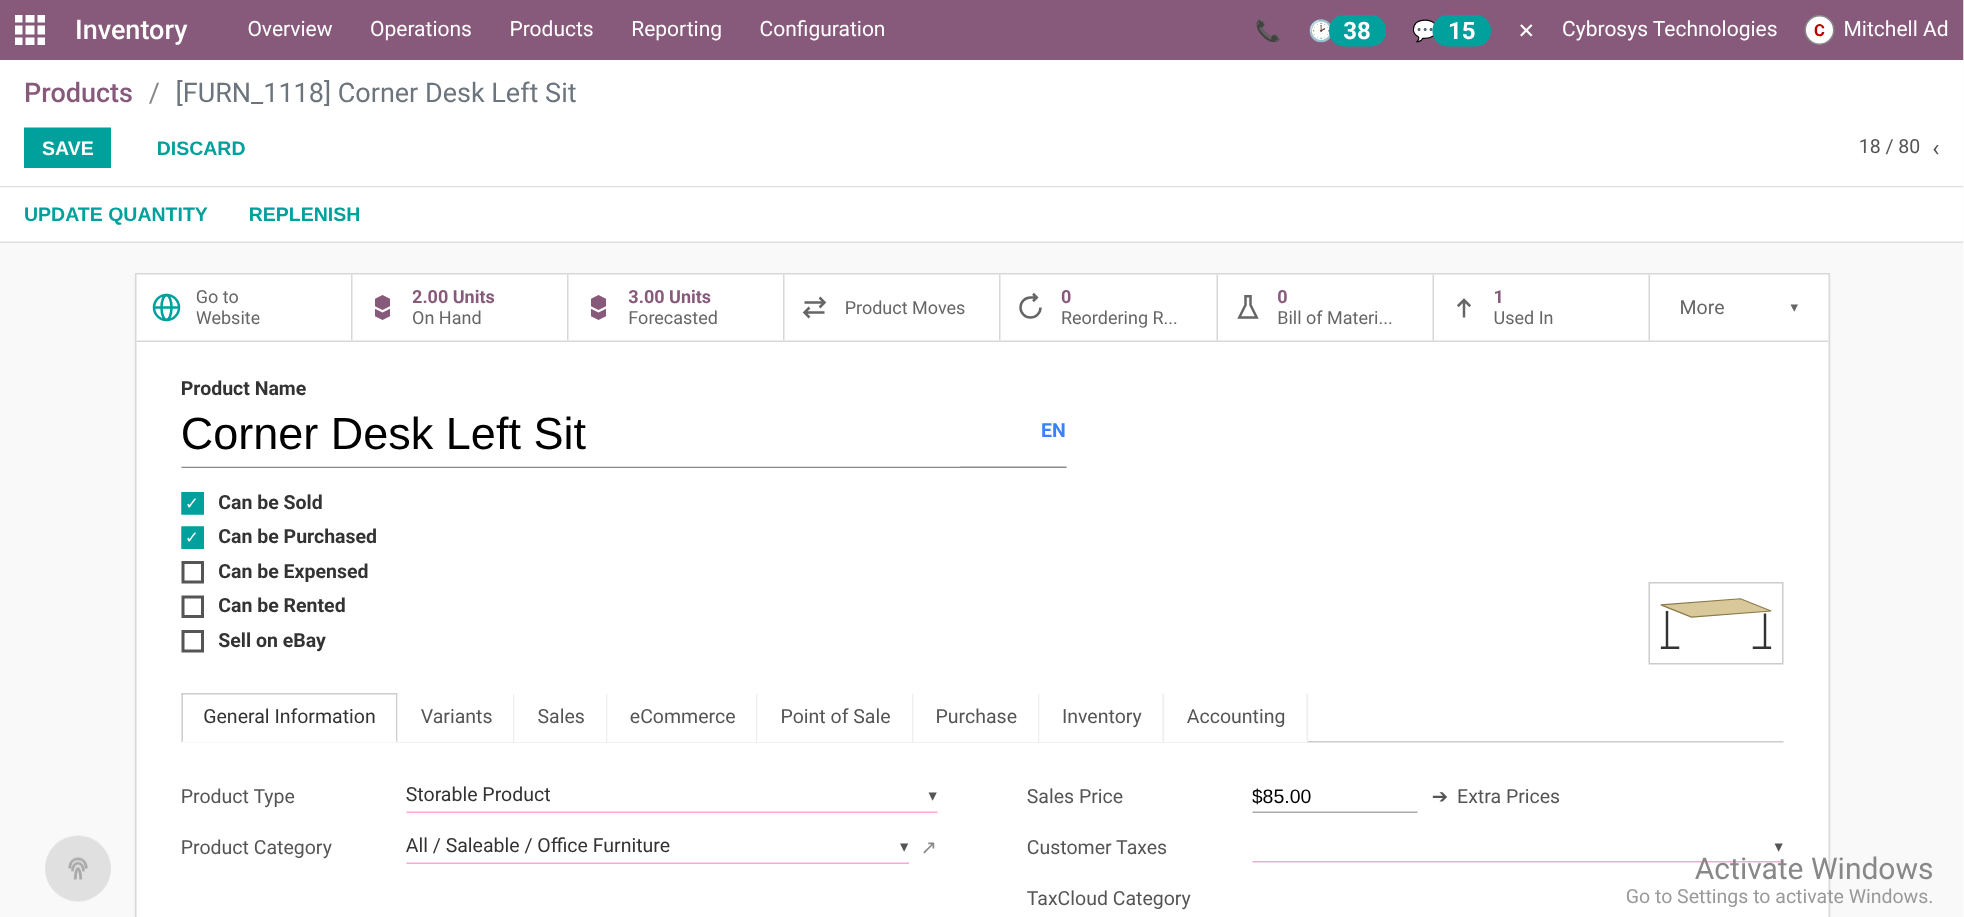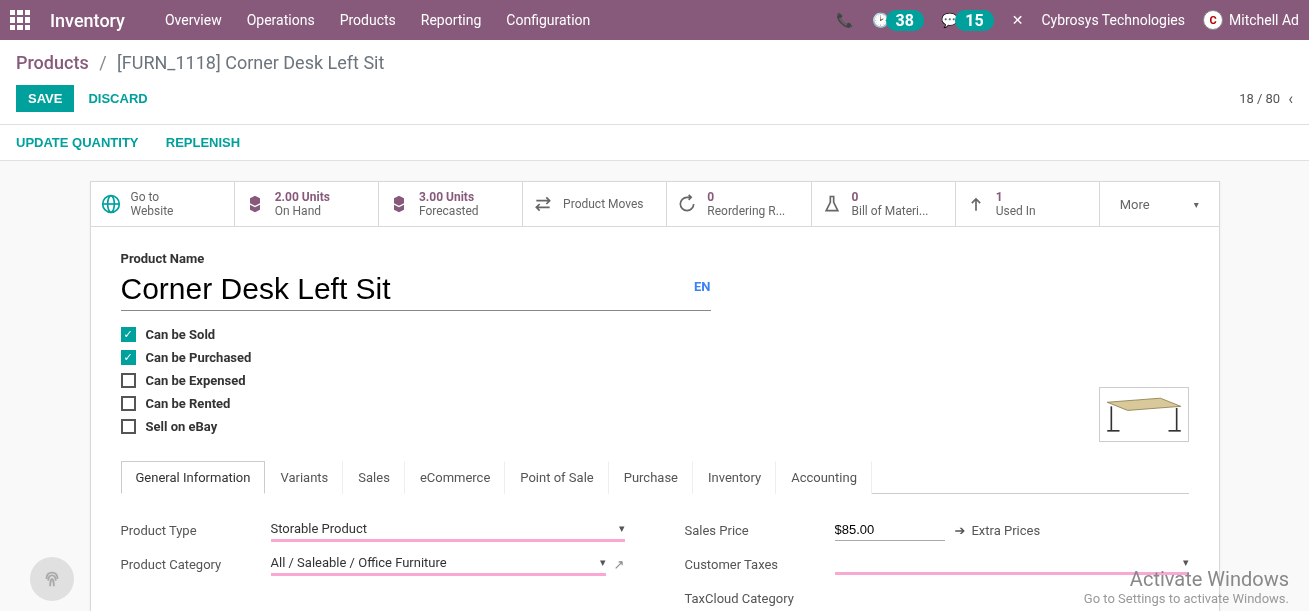--- a/index.html
+++ b/index.html
@@ -16,21 +16,21 @@
     .badge { background: #00a09d; color: #fff; border-radius: 10px; padding: 1px 10px; font-size: 16px; font-weight: bold; margin-left: -4px;}
     .clock-wrap, .chat-wrap { display: flex; align-items: center;}
     .avatar-c { width: 20px; height: 20px; background: #fff; border-radius: 50%; display: flex; align-items: center; justify-content: center; color: #b00; font-weight: bold; font-size: 11px; border: 1px solid #888;}
 
     
     .page-head { background: #fff; border-bottom: 1px solid #e0e0e0; padding: 12px 16px 0 16px; }
     .breadcrumb { font-size: 18px; color: #5a5a5a; margin-bottom: 12px; }
     .breadcrumb a { color: #875a7b; font-weight: 500; text-decoration: none; }
     .breadcrumb .sep { margin: 0 6px; color: #888; }
     .breadcrumb .current { color: #6c757d; }
-    .action-row { display: flex; align-items: center; padding-bottom: 12px;}
+    .action-row { display: flex; align-items: center; padding-bottom: 12px; gap: 16px;}
     .btn-save { background: #00a09d; color: #fff; border: none; padding: 6px 12px; font-weight: bold; font-size: 13px; cursor: pointer; margin-right: 14px;}
     .btn-link { background: none; border: none; color: #00a09d; font-weight: bold; font-size: 13px; cursor: pointer;}
     .pager { margin-left: auto; display: flex; align-items: center; gap: 8px; color: #555; font-size: 13px;}
     .pager-arrow { cursor: pointer; font-size: 16px; color: #555;}
     
     .sub-actions { background: #fff; border-bottom: 1px solid #e0e0e0; padding: 10px 16px; }
     .sub-actions button { background: none; border: none; color: #00a09d; font-weight: bold; font-size: 13px; margin-right: 24px; cursor: pointer;}
 
     
     .form-container { padding: 20px 0 0 0; display: flex; justify-content: center;}
@@ -71,21 +71,21 @@
     .tab.active { border-color: #ccc; border-bottom: 1px solid #fff; color: #333;}
     .tab:not(.active) { border-right: 1px solid #eee;}
     
     
     .fields { display: flex; gap: 60px; margin-top: 24px;}
     .fcol { flex: 1;}
     .frow { display: flex; align-items: center; margin-bottom: 10px; min-height: 24px;}
     .flab { width: 150px; font-weight: normal; font-size: 13px; color: #555;}
     .fval { flex: 1; display: flex; align-items: center;}
     .finput { border: none; border-bottom: 1px solid #aaa; width: 100%; padding: 3px 0; font-size: 13px; outline: none; background: transparent;}
-    .fselect { border: none; border-bottom: 3px solid #f9a8d4; width: 100%; padding: 3px 0; font-size: 13px; outline: none; background: transparent; display: flex; justify-content: space-between; align-items: center;}
+    .fselect { border: none; border-bottom: 1px solid #f9a8d4; width: 100%; padding: 3px 0; font-size: 13px; outline: none; background: transparent; display: flex; justify-content: space-between; align-items: center;}
     .caret-down::after { content: "▾"; color: #555; font-size: 11px;}
     .ext-link { margin-left: 8px; color: #888; cursor: pointer;}
     .extra-prices { display: flex; align-items: center; gap: 6px; margin-left: 10px; color: #555; cursor: pointer; font-size: 13px;}
     
     
     .watermark { position: fixed; right: 20px; bottom: 5px; color: #999; text-align: right; font-size: 13px; pointer-events: none;}
     .watermark .t1 { font-size: 20px; color: #888;}
     
     
     .fab { position: fixed; left: 30px; bottom: 10px; width: 44px; height: 44px; border-radius: 50%; background: #e0e0e0; display: flex; align-items: center; justify-content: center; color: #aaa;}

